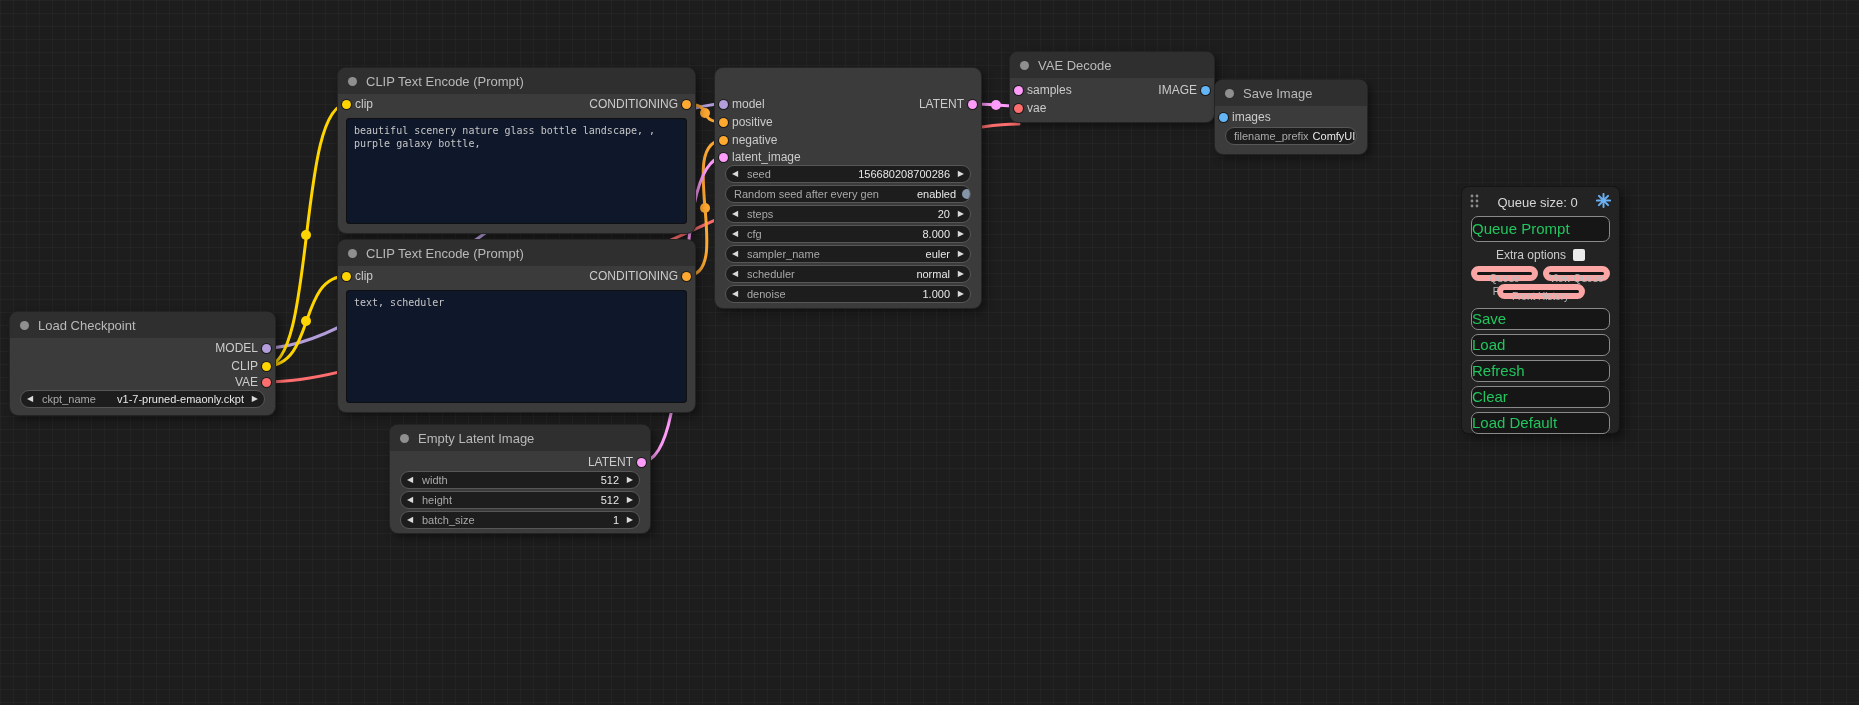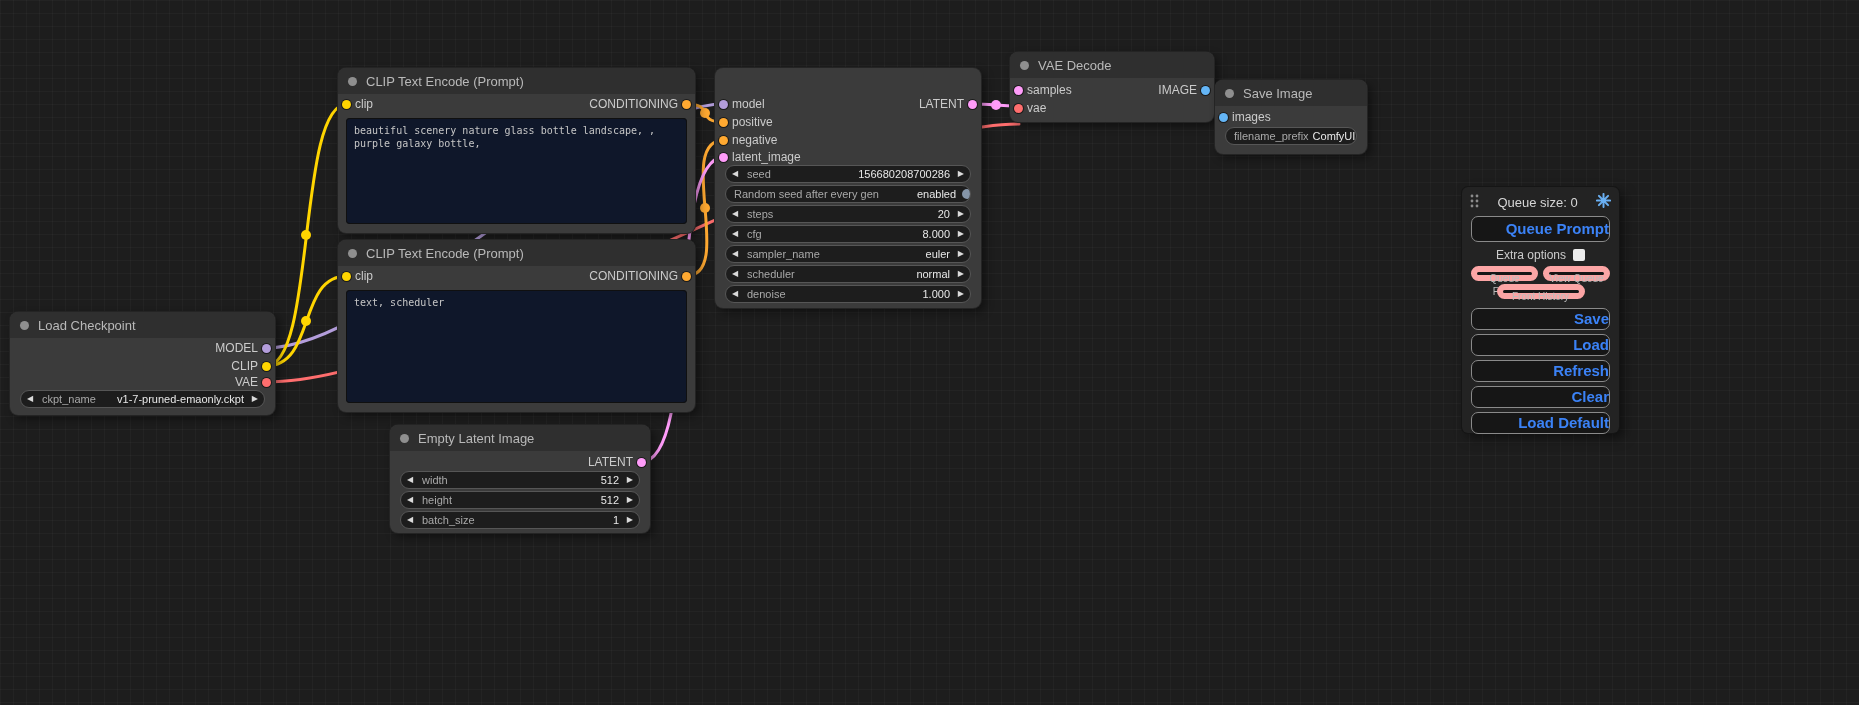--- a/index.html
+++ b/index.html
@@ -55,21 +55,21 @@
   .qpanel{
     position:absolute;left:1462px;top:175px;width:157px;height:246px;box-sizing:border-box;
     background:#232323;border-radius:6px;
     box-shadow:0 0 0 1px #151515, 5px 5px 12px rgba(0,0,0,.5);
     margin-top:12px;
   }
   .qheader{display:flex;align-items:center;padding:6px 8px 2px 8px;color:#d6d6d6;font-size:13px;}
   .qheader .qtitle{flex:1;text-align:center;}
   .qbtn{
     display:block;box-sizing:border-box;background:#161616;border:1px solid #8a8a8a;
-    border-radius:7px;color:#3b82f6;text-align:right;cursor:default;font-weight:bold;
+    border-radius:7px;color:#22c55e;text-align:left;cursor:default;
   }
   .qbtn-prompt{margin:3px 9px 4px;height:26px;font-size:15px;line-height:24px;}
   .qbtn-big{margin:4px 9px;height:22px;font-size:15px;line-height:20px;}
   .qextra{display:flex;align-items:center;justify-content:center;gap:7px;color:#cccccc;font-size:12px;height:17px;margin:2px 0 3px;}
   .qcheck{width:12px;height:12px;background:#ececec;border-radius:2px;}
   .qsmallrow{display:flex;gap:5px;margin:1px 9px 3px;}
   .qbtn-sm{flex:1;background:#161616;border:6px solid #fca5a5;border-radius:8px;color:#bcbcbc;font-size:10px;height:15px;line-height:13px;box-sizing:border-box;text-align:center;}
   .qhistoryrow{text-align:center;margin:0 0 4px;}
   .qbtn-history{display:inline-block;width:88px;}
 </style>

